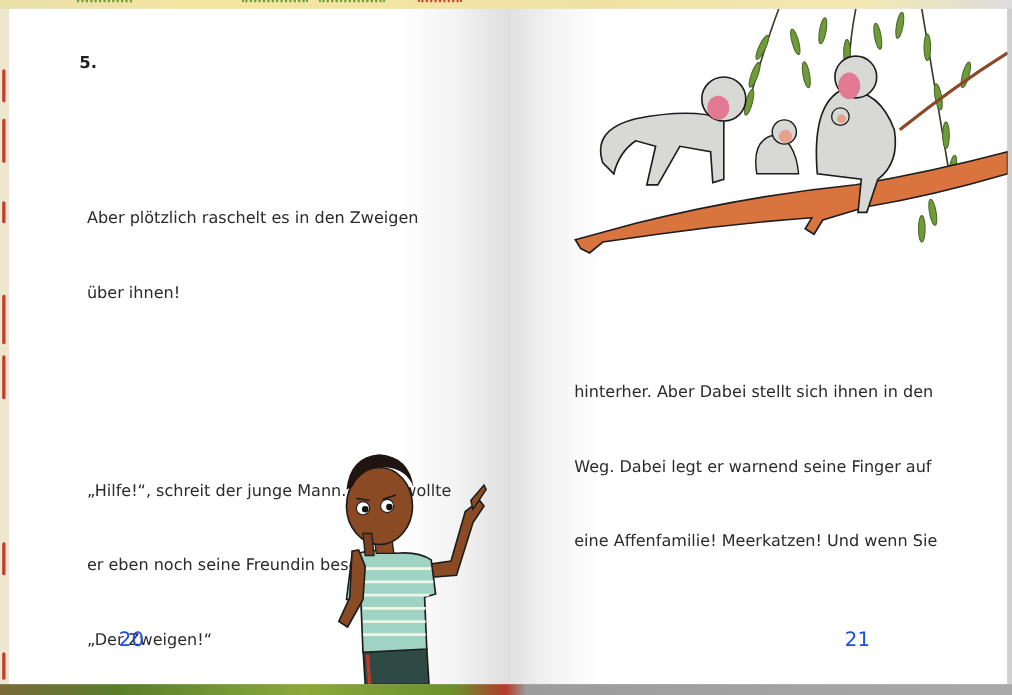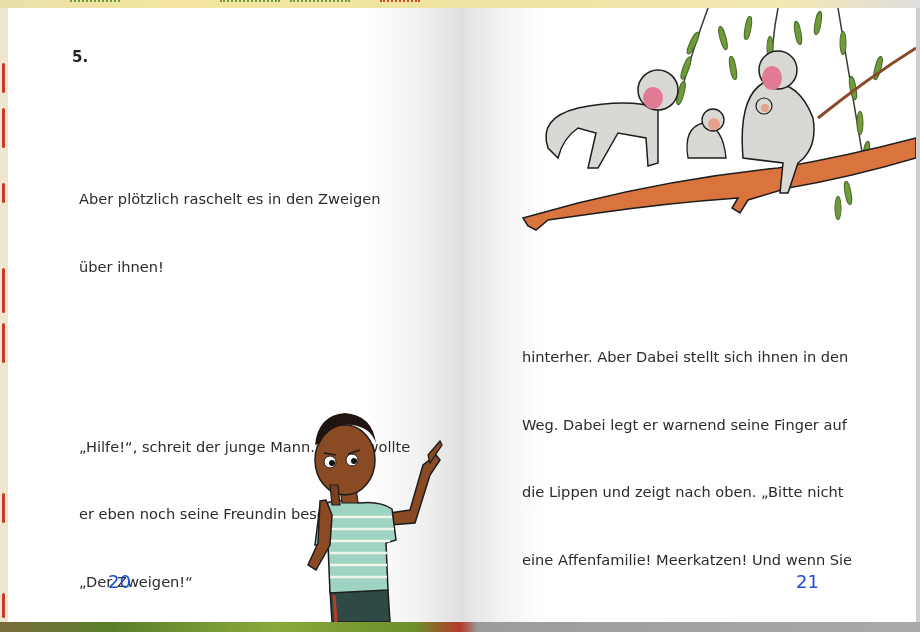--- a/index.html
+++ b/index.html
@@ -172,22 +172,21 @@
   <circle cx="260" cy="62" r="19" fill="#d8d8d4" stroke="#1d1d1d" stroke-width="1.5"></circle>
   <ellipse cx="254" cy="70" rx="10" ry="12" fill="#e27a93"></ellipse>
   <circle cx="246" cy="98" r="8" fill="#d8d8d4" stroke="#1d1d1d" stroke-width="1.2"></circle>
   <ellipse cx="247" cy="100" rx="4" ry="4" fill="#e7a08a"></ellipse>
 </svg>
 
 <div class="text-block" style="left:522px;top:256px;">
   <div class="para">
     <div>hinterher. Aber Dabei stellt sich ihnen in den</div>
     <div>Weg. Dabei legt er warnend seine Finger auf</div>
-    <div>die Lippen und zeigt nach oben. „Bitte nicht</div>
     <div>eine Affenfamilie! Meerkatzen! Und wenn Sie</div>
     
   </div>
   
 </div>
 
-<div class="page-num" style="left:796px;top:571px;">21</div>
+<div class="page-num" style="left:768px;top:571px;">21</div>
 
 <div class="bottom-strip"></div>
 
 </body></html>

